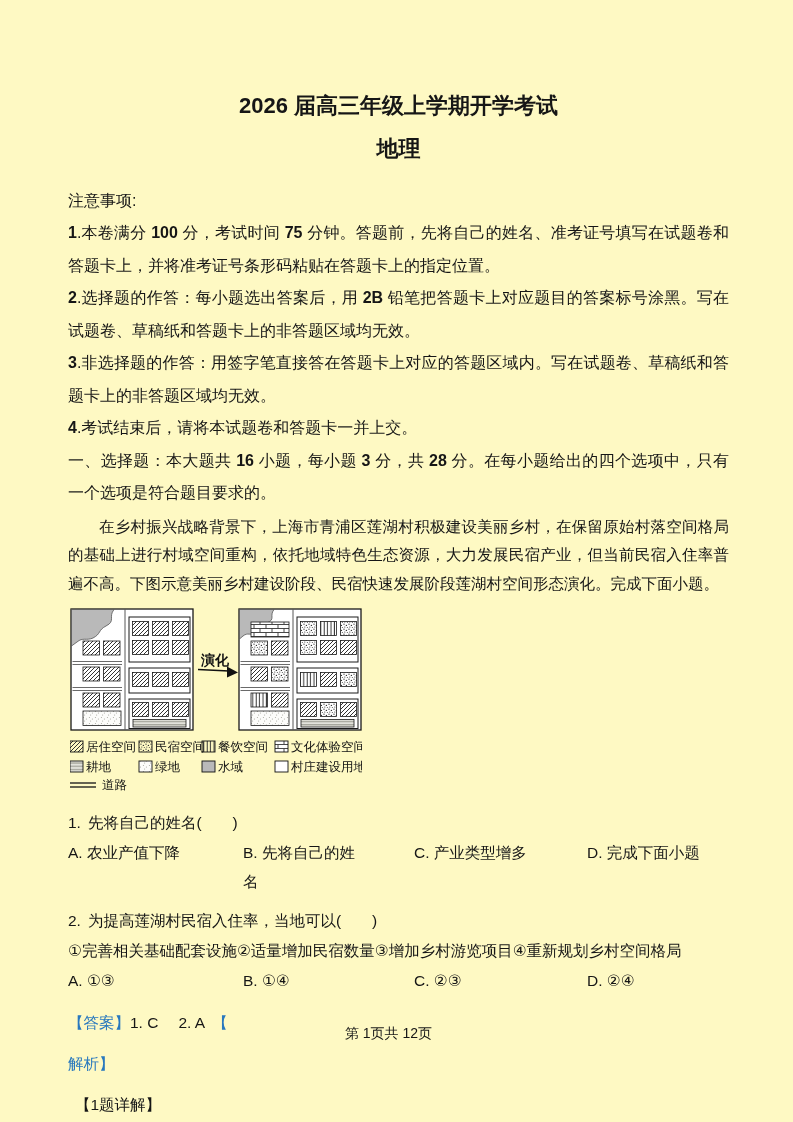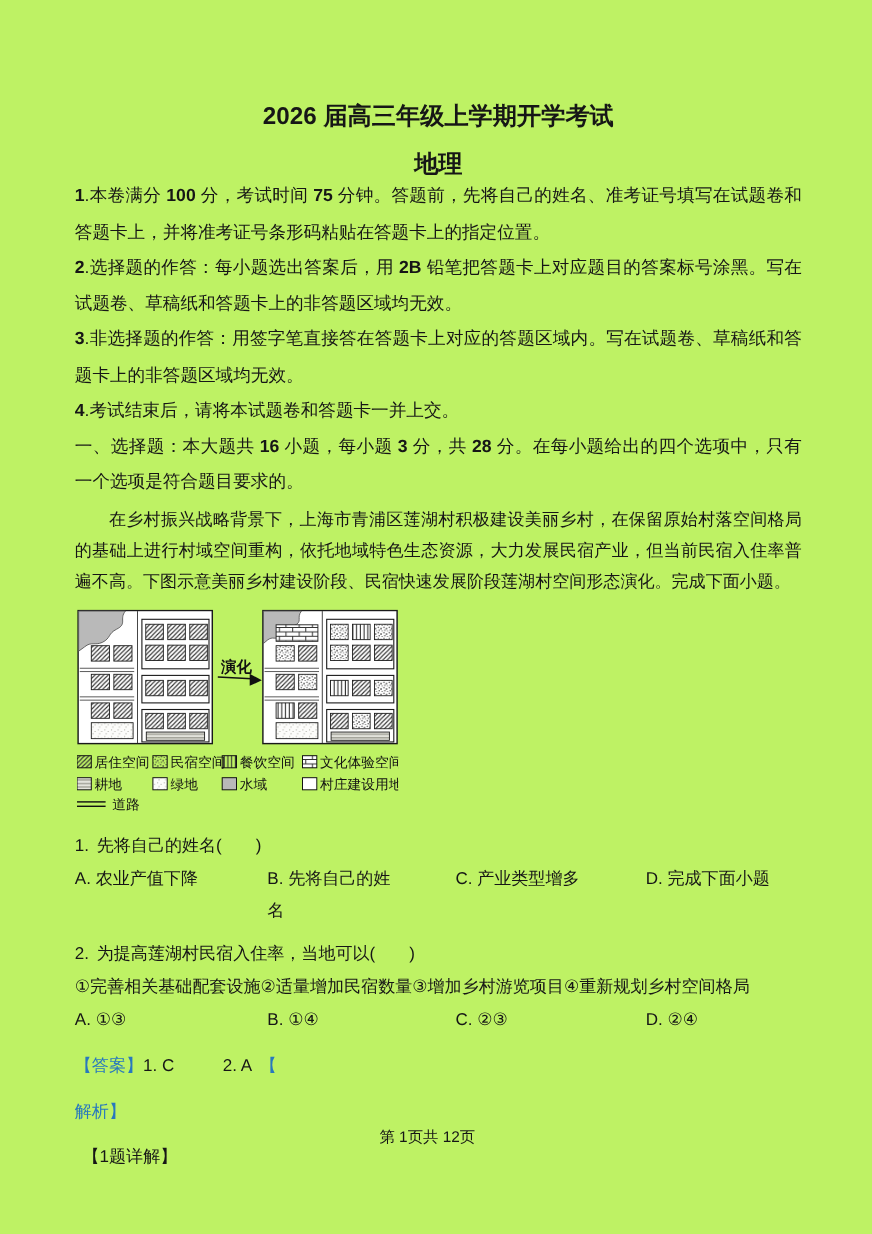--- a/index.html
+++ b/index.html
@@ -1,51 +1,52 @@
 <!DOCTYPE html>
 <html><head>
 <meta charset="utf-8">
 <style>
   html,body{margin:0;padding:0;background:#ffffff;}
   .page{
-    position:relative;width:793px;height:1122px;margin:0 auto;background:#bef264;
+    position:relative;width:793px;height:1122px;margin:0 auto;background:#fef9c3;
     box-sizing:border-box;padding:92px 64px 0 68px;
     font-family:"Liberation Sans","DejaVu Sans",sans-serif;color:#161616;
     overflow:hidden;
   }
   p{margin:0;}
   .title{margin:0;text-align:center;font-size:22px;font-weight:700;line-height:28px;}
   .subject{margin:15px 0 0 0;text-align:center;font-size:22px;font-weight:700;line-height:28px;}
   .notice-head{margin-top:22px;font-size:16px;line-height:32px;}
   .body-text{font-size:16px;line-height:32.5px;text-align:justify;}
   .section-heading{font-size:16px;line-height:32.5px;text-align:justify;}
   .passage{font-size:15.5px;line-height:28.5px;text-align:justify;text-indent:2em;margin-top:3px;}
   .figure-wrap{margin:10px 0 0 2px;width:324px;}
   .question{margin-top:10px;}
   .stem{font-size:15.5px;line-height:30px;}
   .stem .qnum{margin-right:7px;}
   .options{display:grid;grid-template-columns:127px 123px 125px 1fr;font-size:15.5px;line-height:29px;gap:48px;}
   .sub-items{font-size:15.5px;line-height:30px;}
   .answer-line{margin-top:13px;font-size:15.5px;line-height:30px;}
   .blue{color:#2878BE;}
-  .a2{margin-left:44px;text-align:center;}
+  .a2{margin-left:20px;text-align:center;}
   .ob{margin-left:7px;}
   .analysis{margin-top:11px;font-size:15.5px;line-height:30px;}
   .detail{margin-top:11px;font-size:15.5px;line-height:30px;padding-left:7px;}
   .footer{position:absolute;left:0;right:16px;top:1025px;text-align:center;font-size:14px;color:#161616;}
   svg text{font-family:"Liberation Sans","DejaVu Sans",sans-serif;}
 </style>
 </head>
 <body>
 
 <div class="page">
 
   <h1 class="title">2026 届高三年级上学期开学考试</h1>
   <h2 class="subject">地理</h2>
 
+  <p class="notice-head">注意事项:</p>
   <p class="body-text"><b>1</b>.本卷满分 <b>100</b> 分，考试时间 <b>75</b> 分钟。答题前，先将自己的姓名、准考证号填写在试题卷和答题卡上，并将准考证号条形码粘贴在答题卡上的指定位置。</p>
   <p class="body-text"><b>2</b>.选择题的作答：每小题选出答案后，用 <b>2B</b> 铅笔把答题卡上对应题目的答案标号涂黑。写在试题卷、草稿纸和答题卡上的非答题区域均无效。</p>
   <p class="body-text"><b>3</b>.非选择题的作答：用签字笔直接答在答题卡上对应的答题区域内。写在试题卷、草稿纸和答题卡上的非答题区域均无效。</p>
   <p class="body-text"><b>4</b>.考试结束后，请将本试题卷和答题卡一并上交。</p>
 
   <p class="section-heading">一、选择题：本大题共 <b>16</b> 小题，每小题 <b>3</b> 分，共 <b>28</b> 分。在每小题给出的四个选项中，只有一个选项是符合题目要求的。</p>
 
   <p class="passage">在乡村振兴战略背景下，上海市青浦区莲湖村积极建设美丽乡村，在保留原始村落空间格局的基础上进行村域空间重构，依托地域特色生态资源，大力发展民宿产业，但当前民宿入住率普遍不高。下图示意美丽乡村建设阶段、民宿快速发展阶段莲湖村空间形态演化。完成下面小题。</p>
 
   <div class="figure-wrap">

